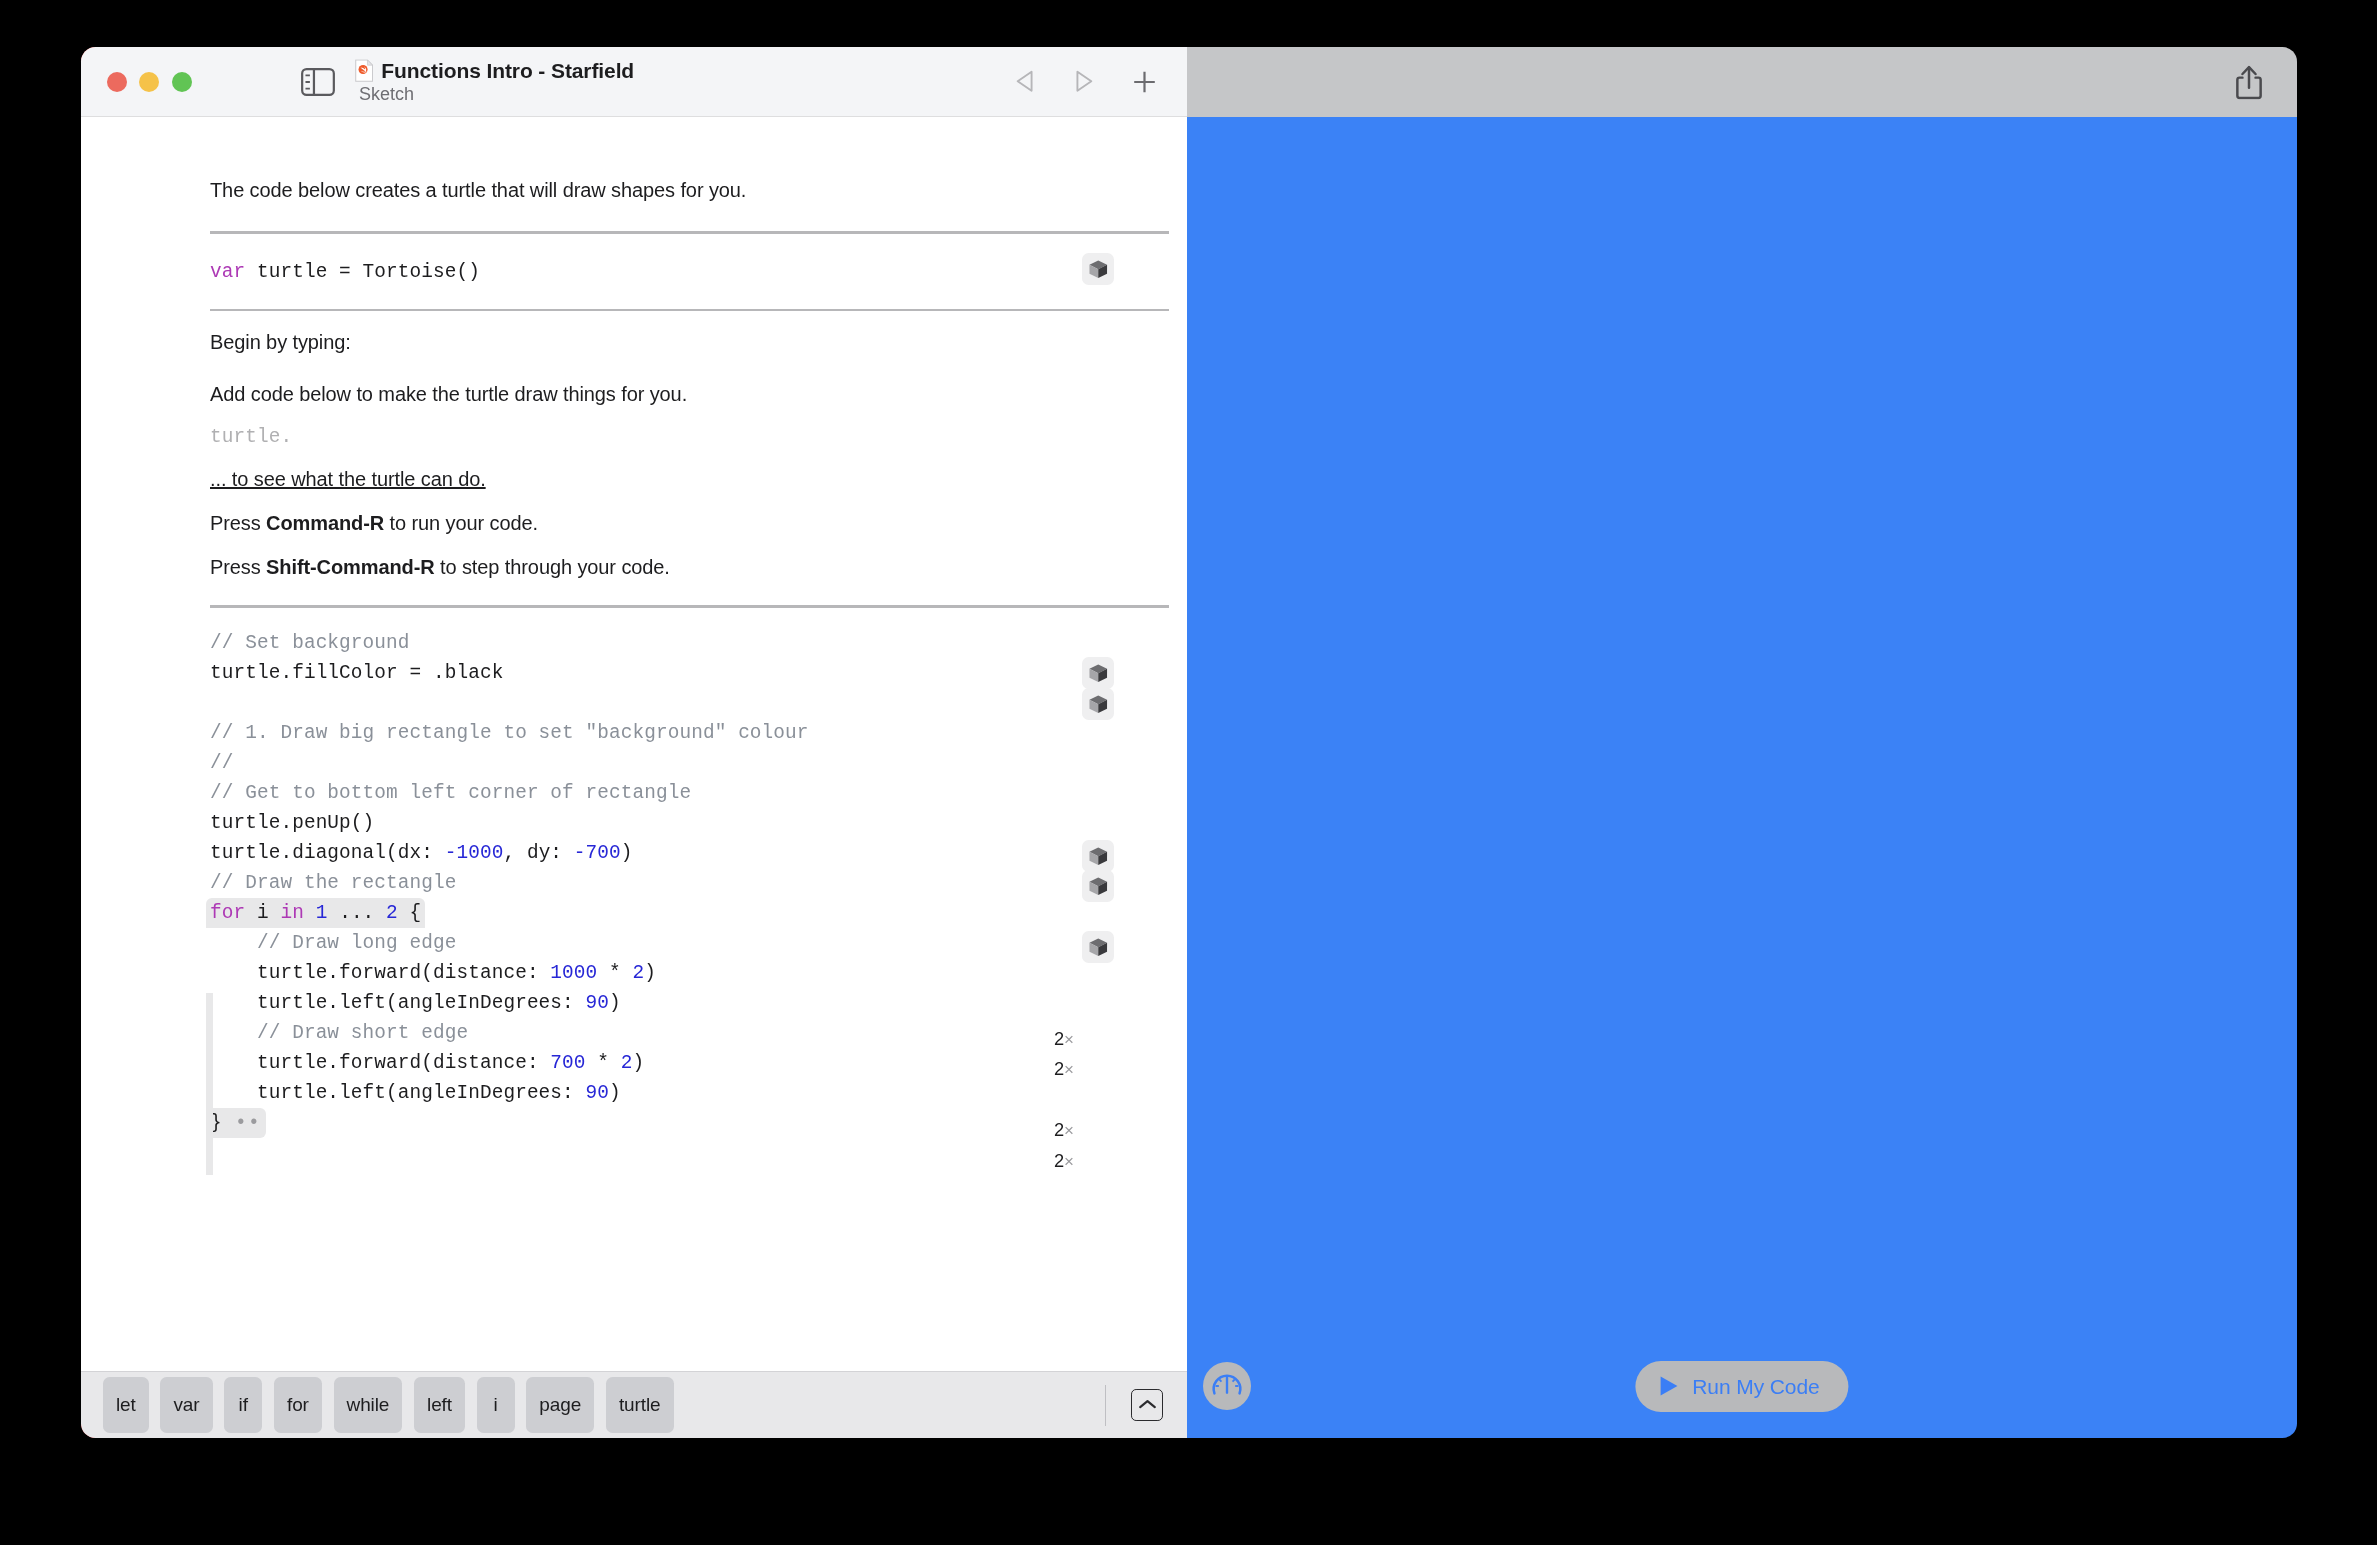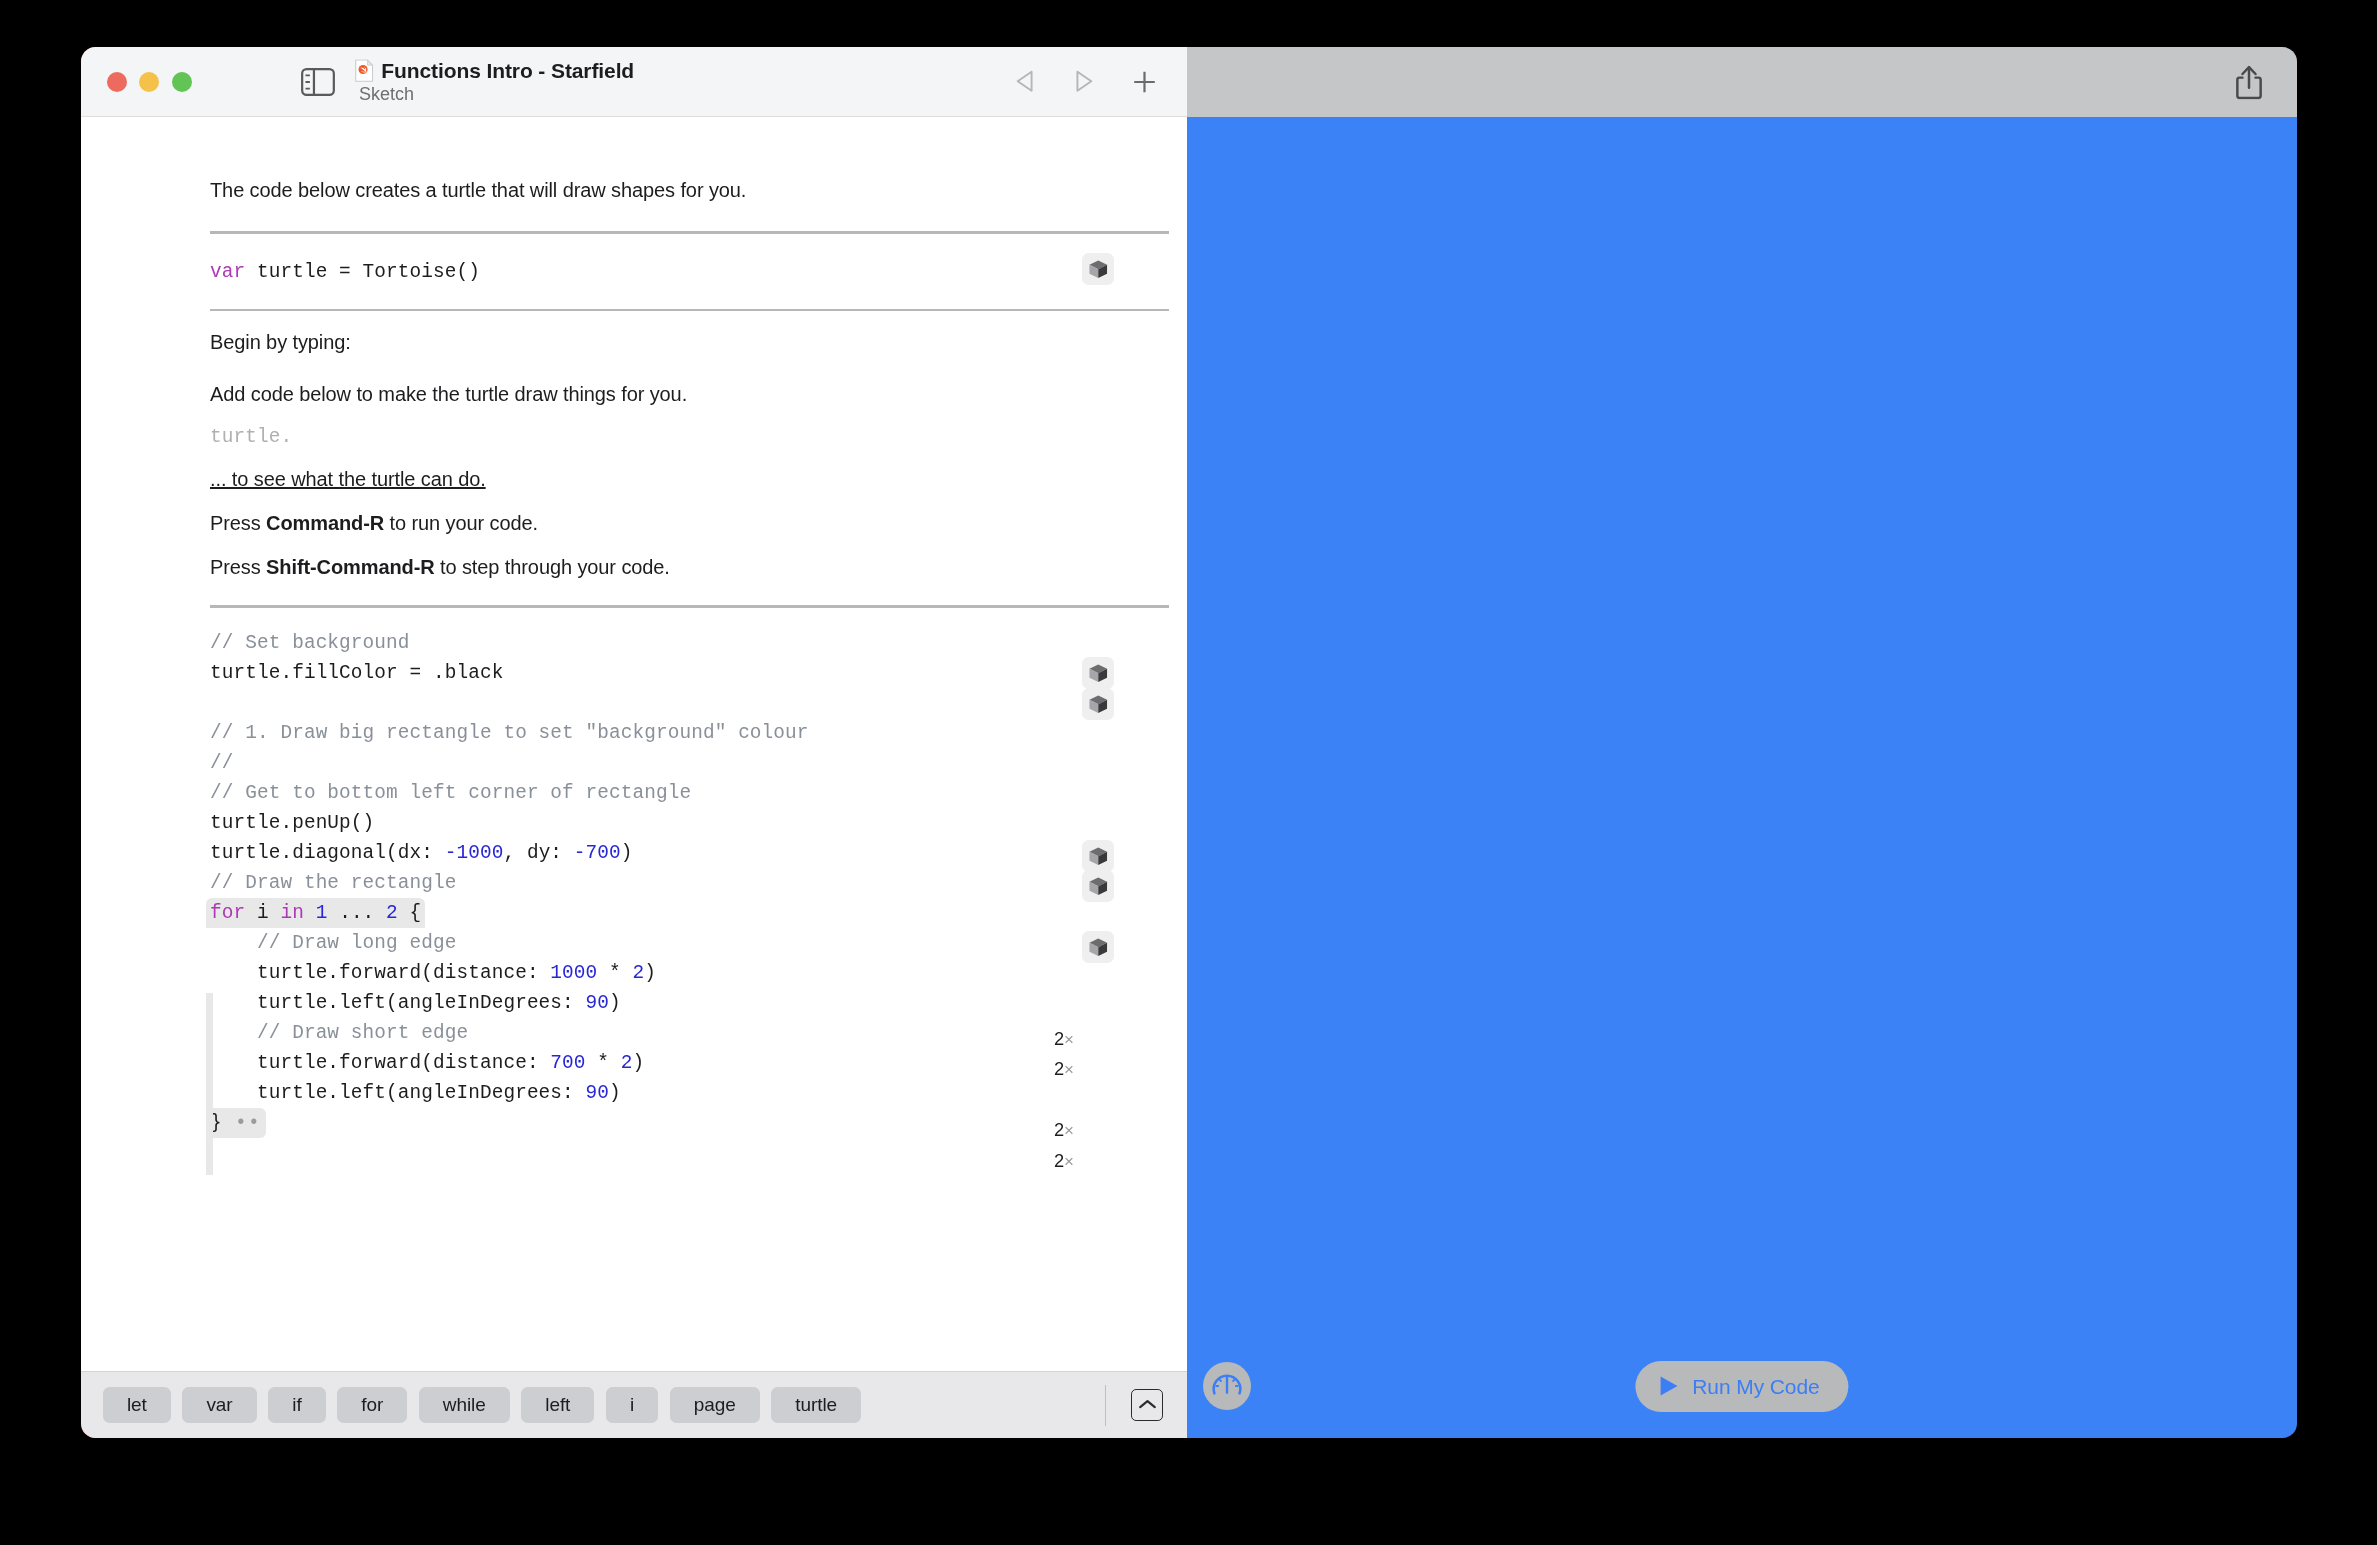--- a/index.html
+++ b/index.html
@@ -213,23 +213,23 @@
     position: relative;
   }
   #chips {
     display: flex;
     align-items: center;
     gap: 11.7px;
   }
   .chip {
     background: #cdced2;
     border-radius: 6.6px;
-    height: 36px;
+    height: 56px;
     min-width: 38px;
-    padding: 0 24px;
+    padding: 0 13px;
     display: flex;
     align-items: center;
     justify-content: center;
     font-size: 19px;
     color: #1d1d1f;
     cursor: pointer;
     letter-spacing: -0.1px;
   }
   #kb-sep {
     position: absolute;

